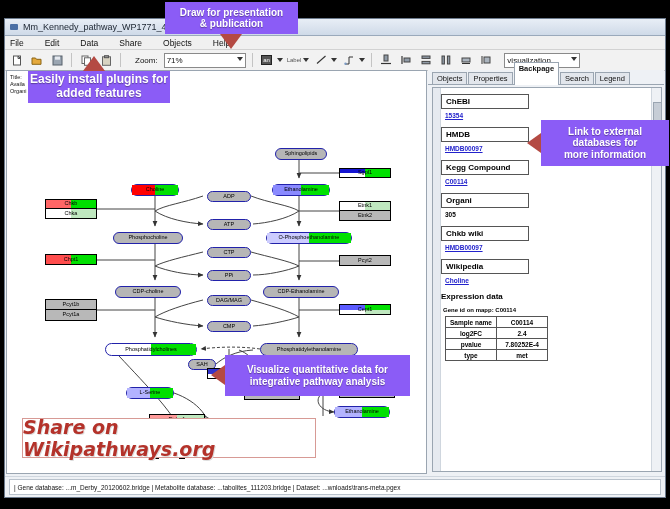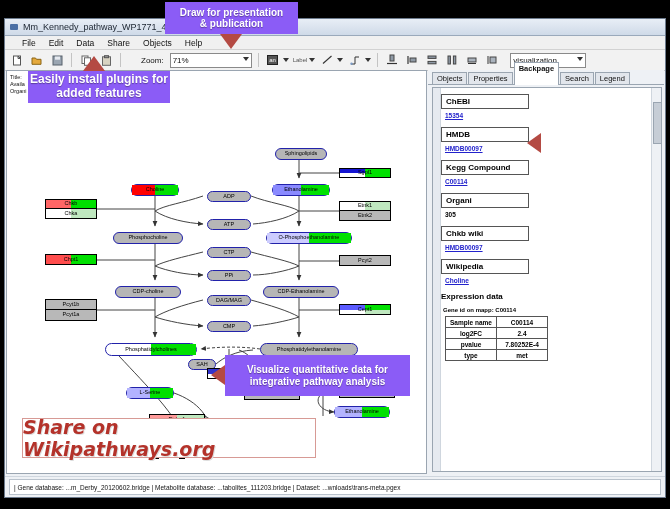--- a/index.html
+++ b/index.html
@@ -10,29 +10,29 @@
   .window{position:absolute;left:4px;top:18px;width:662px;height:480px;background:#eef1f5;
           border:1px solid #6d7b8d;box-sizing:border-box;}
   .titlebar{height:16px;background:linear-gradient(#e8eef6,#cfdae8);border-bottom:1px solid #9aa9bb;
             display:flex;align-items:center;padding-left:4px;font-size:9px;color:#1b2430;}
   .tb-icon{width:10px;height:10px;margin-right:4px;position:relative;}
   .tb-icon:before{content:"";position:absolute;left:1px;top:2px;width:8px;height:6px;
                   background:#4a6fa5;border-radius:1px;}
   .titlebar-text{white-space:nowrap;overflow:hidden;font-size:9px;}
 
   .menubar{height:13px;background:#f0f0f0;border-bottom:1px solid #d2d2d2;display:flex;
-           align-items:center;padding-left:17px;gap:13px;font-size:8.5px;color:#111;}
+           align-items:center;padding-left:5px;gap:21px;font-size:8.5px;color:#111;}
   .menubar span{cursor:default;}
 
   .toolbar{height:20px;background:#f2f2f2;border-bottom:1px solid #c8c8c8;display:flex;
            align-items:center;padding-left:4px;gap:4px;}
   .tbtn{width:14px;height:14px;border:1px solid transparent;display:flex;align-items:center;
         justify-content:center;font-size:9px;color:#444;}
   .sep{width:1px;height:14px;background:#c4c4c4;margin:0 2px;}
-  .zoomlbl{font-size:8px;color:#111;margin-left:14px;margin-right:2px;}
+  .zoomlbl{font-size:8px;color:#111;margin-left:8px;margin-right:2px;}
   .combo{height:13px;border:1px solid #8a8a8a;background:#fff;font-size:8px;display:flex;
          align-items:center;padding:0 2px;color:#111;position:relative;}
   .combo .arrow{position:absolute;right:2px;top:3px;border-left:3px solid transparent;
         border-right:3px solid transparent;border-top:4px solid #333;}
   .zoomcombo{width:76px;}
   .viscombo{width:70px;margin-left:6px;}
   .drop{display:flex;align-items:center;gap:2px;font-size:7px;color:#333;}
   .dd-arrow{border-left:3px solid transparent;border-right:3px solid transparent;border-top:4px solid #333;}
 
   
@@ -543,20 +543,23 @@
   </div>
 
   <div class="callout" style="left:165px;top:2px;width:133px;height:32px;font-size:10px;white-space:pre-line;">Draw for presentation
 &amp; publication</div>
   <div class="arrow-down" style="left:220px;top:34px;"></div>
 
   <div class="callout" style="left:28px;top:71px;width:142px;height:32px;font-size:12px;white-space:pre-line;">Easily install plugins for
 added features</div>
   <div class="arrow-up" style="left:83px;top:56px;"></div>
 
+  <div class="callout" style="left:541px;top:120px;width:128px;height:46px;font-size:10px;white-space:pre-line;">Link  to external
+databases  for
+more information</div>
   <div class="arrow-left" style="left:527px;top:133px;"></div>
 
   <div class="callout" style="left:225px;top:355px;width:185px;height:41px;font-size:10px;white-space:pre-line;">Visualize quantitative data  for
 integrative pathway analysis</div>
   <div class="arrow-left" style="left:211px;top:365px;"></div>
 
   <div class="share">
     <span>Share on Wikipathways.org</span>
   </div>
 

